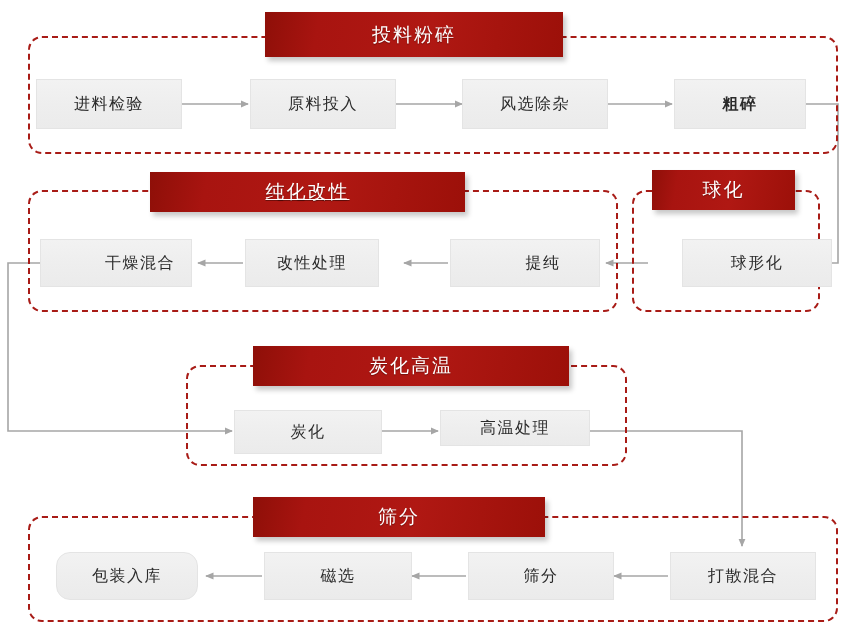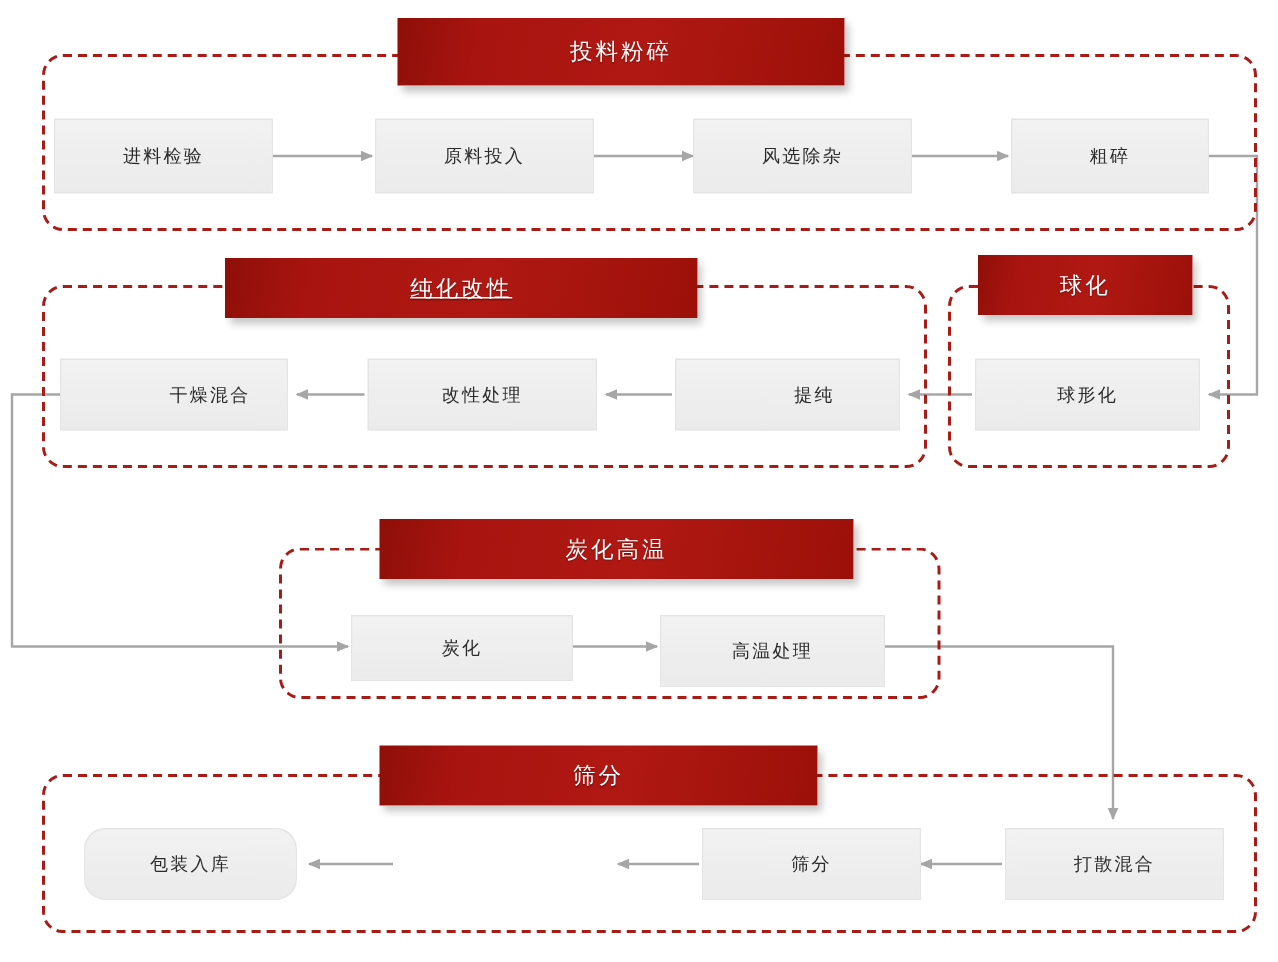--- a/index.html
+++ b/index.html
@@ -27,37 +27,37 @@
   
   .banner{
     position:absolute;
     box-sizing:border-box;
     background:linear-gradient(100deg,#8E0F08 0%,#A81410 18%,#B01813 55%,#9C1009 100%);
     color:#ffffff;
     display:flex;
     align-items:center;
     justify-content:center;
     letter-spacing:2px;
-    font-size:15px;
+    font-size:19px;
     font-weight:400;
     text-shadow:0 1px 1px rgba(0,0,0,.35);
     box-shadow:3px 4px 5px rgba(0,0,0,.22);
   }
 
   
   .node{
     position:absolute;
     box-sizing:border-box;
     background:linear-gradient(180deg,#f2f2f2 0%,#eeeeee 50%,#ebebeb 100%);
     border:1px solid #e4e4e4;
     display:flex;
     align-items:center;
     justify-content:center;
     color:#2b2b2b;
-    font-size:12px;
+    font-size:16px;
     letter-spacing:1.5px;
   }
 
   
   #wires{
     position:absolute;
     left:0;top:0;
     width:852px;height:641px;
     pointer-events:none;
   }
@@ -97,44 +97,45 @@
     </g>
   </svg>
 
   <div class="group" style="left:28px;top:36px;width:810px;height:118px;"></div>
 
   <div class="banner" style="left:265px;top:12px;width:298px;height:45px;">投料粉碎</div>
 
   <div class="node" style="left:36px;top:79px;width:146px;height:50px;">进料检验</div>
   <div class="node" style="left:250px;top:79px;width:146px;height:50px;">原料投入</div>
   <div class="node" style="left:462px;top:79px;width:146px;height:50px;">风选除杂</div>
-  <div class="node" style="left:674px;top:79px;width:132px;height:50px;">粗碎</div>
+  <div class="node" style="left:674px;top:79px;width:132px;height:50px;font-weight:bold;">粗碎</div>
 
   <div class="group" style="left:28px;top:190px;width:590px;height:122px;"></div>
 
   <div class="banner" style="left:150px;top:172px;width:315px;height:40px;text-decoration:underline;">纯化改性</div>
 
   <div class="node" style="left:40px;top:239px;width:152px;height:48px;padding-left:48px;">干燥混合</div>
-  <div class="node" style="left:245px;top:239px;width:153px;height:48px;">改性处理</div>
+  <div class="node" style="left:245px;top:239px;width:134px;height:48px;">改性处理</div>
   <div class="node" style="left:450px;top:239px;width:150px;height:48px;padding-left:36px;">提纯</div>
 
   <div class="group" style="left:632px;top:190px;width:188px;height:122px;"></div>
 
   <div class="banner" style="left:652px;top:170px;width:143px;height:40px;">球化</div>
 
-  <div class="node" style="left:650px;top:239px;width:150px;height:48px;">球形化</div>
+  <div class="node" style="left:682px;top:239px;width:150px;height:48px;">球形化</div>
 
   <div class="group" style="left:186px;top:365px;width:441px;height:101px;"></div>
 
   <div class="banner" style="left:238px;top:346px;width:316px;height:40px;margin-left:15px;">炭化高温</div>
 
   <div class="node" style="left:234px;top:410px;width:148px;height:44px;">炭化</div>
-  <div class="node" style="left:440px;top:410px;width:150px;height:48px;">高温处理</div>
+  <div class="node" style="left:440px;top:410px;width:150px;height:36px;">高温处理</div>
 
   <div class="group" style="left:28px;top:516px;width:810px;height:106px;"></div>
 
   <div class="banner" style="left:253px;top:497px;width:292px;height:40px;">筛分</div>
 
   <div class="node" style="left:56px;top:552px;width:142px;height:48px;border-radius:14px;">包装入库</div>
+  <div class="node" style="left:264px;top:552px;width:148px;height:48px;">磁选</div>
   <div class="node" style="left:468px;top:552px;width:146px;height:48px;">筛分</div>
   <div class="node" style="left:670px;top:552px;width:146px;height:48px;">打散混合</div>
 
 </div>
 
 </body></html>

